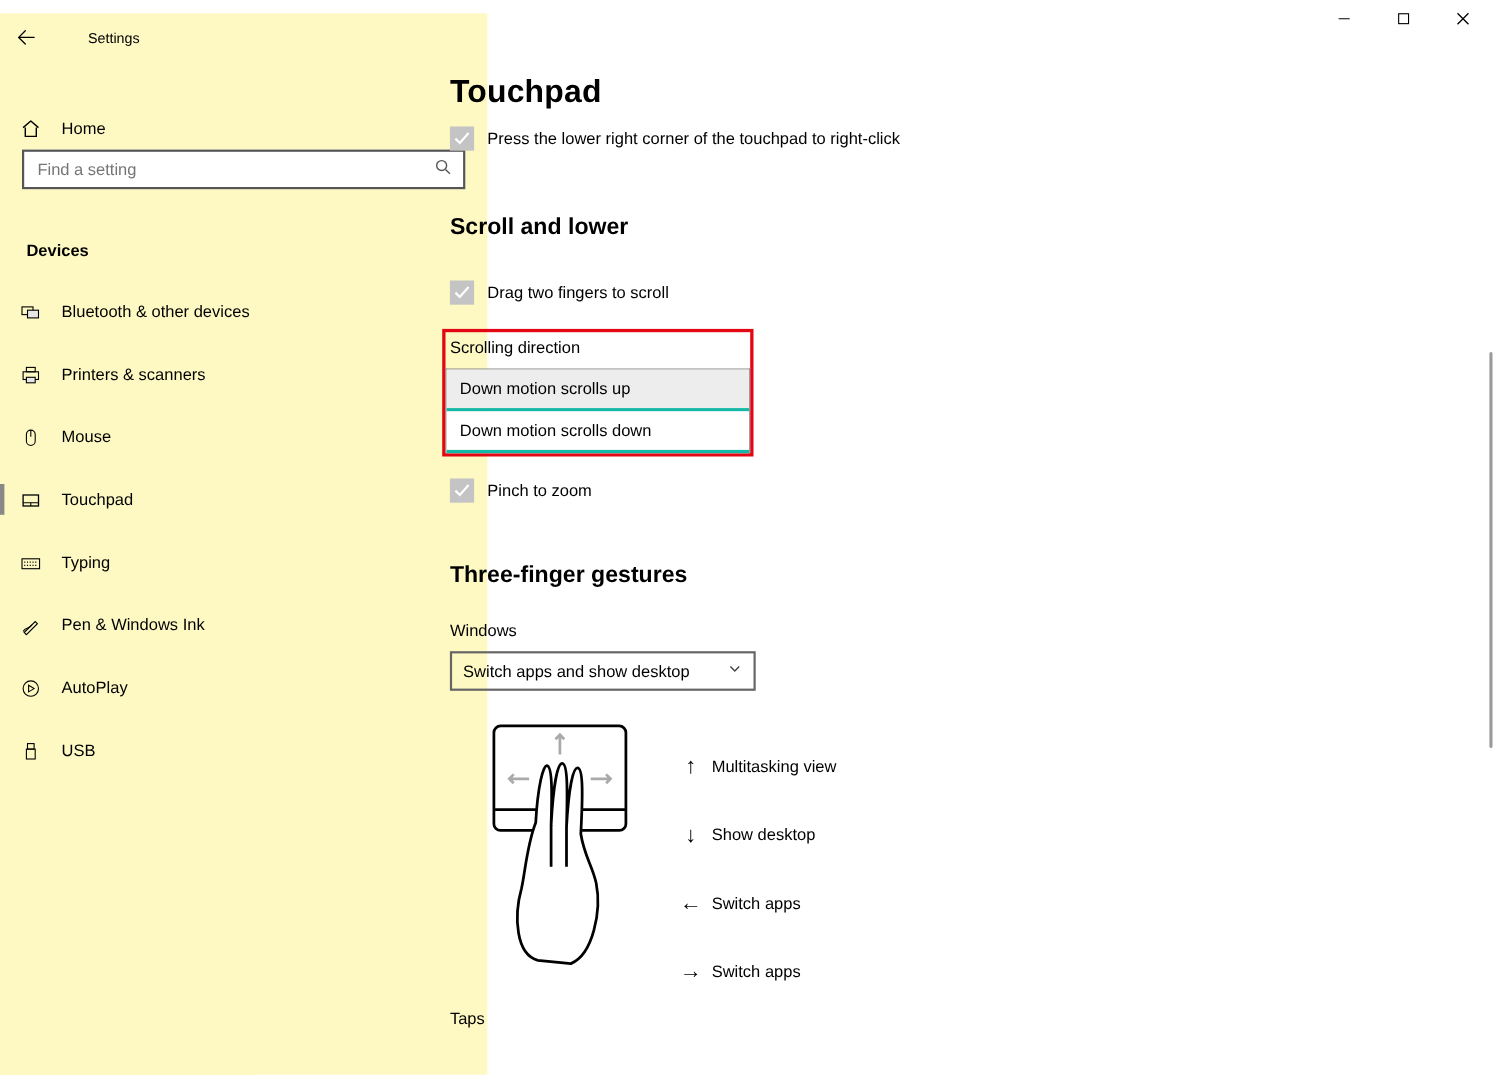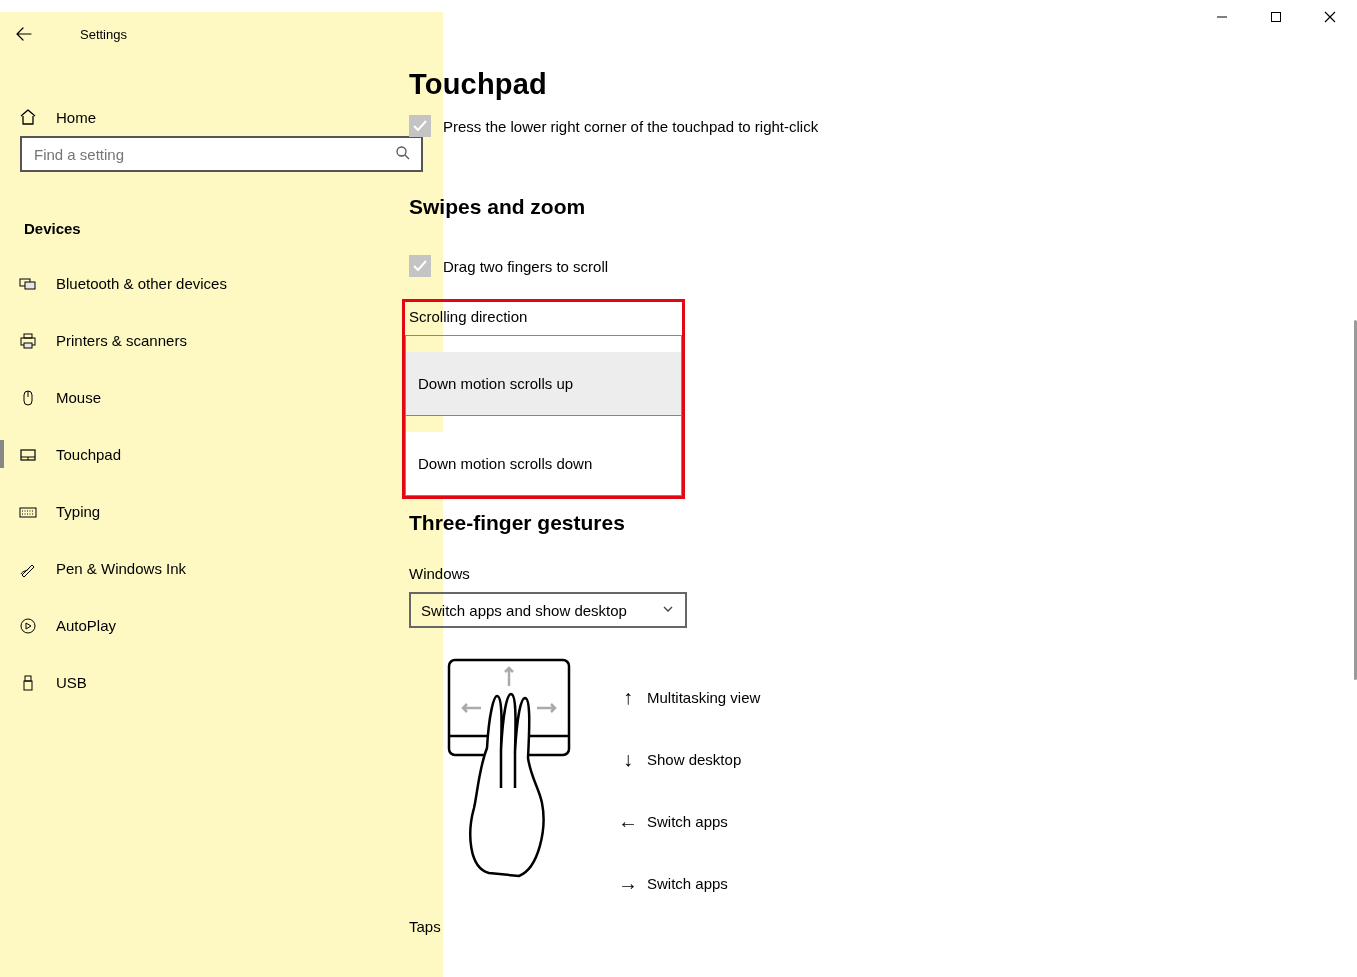--- a/index.html
+++ b/index.html
@@ -166,25 +166,24 @@
   }
   .dd-label {
     font-size: 15px;
     padding: 6px 0 10px 4px;
   }
   .dd-list {
     border: 1px solid #888;
     border-bottom: none;
   }
   .dd-item {
-    padding: 23px 12px;
-    font-size: 15px;
-    border-bottom: 1px solid #14b8a6;
+    padding: 9px 12px;
+    font-size: 15px;
+    border-bottom: 3px solid #14b8a6;
     background: #fff;
-    margin-top: 16px;
   }
   .dd-item.sel { background: #ededed; }
 
   .pinch-row {
     margin-top: 158px;
     text-align: center;
   }
 
   .select-wrap {
     margin-top: 10px;
@@ -382,21 +381,21 @@
 
   <div class="check-row">
     <div class="chk">
       <svg viewBox="0 0 14 12">
           <path d="M1 6 L5 10 L13 1" stroke="#fff" stroke-width="2" fill="none"></path>
         </svg>
     </div>
     <div>Press the lower right corner of the touchpad to right-click</div>
   </div>
 
-  <div class="section-h">Swipes and zoom</div>
+  <div class="section-h">Scroll and lower</div>
 
   <div class="check-row" style="margin-top:36px;">
     <div class="chk">
       <svg viewBox="0 0 14 12">
           <path d="M1 6 L5 10 L13 1" stroke="#fff" stroke-width="2" fill="none"></path>
         </svg>
     </div>
     <div>Drag two fingers to scroll</div>
   </div>
 

